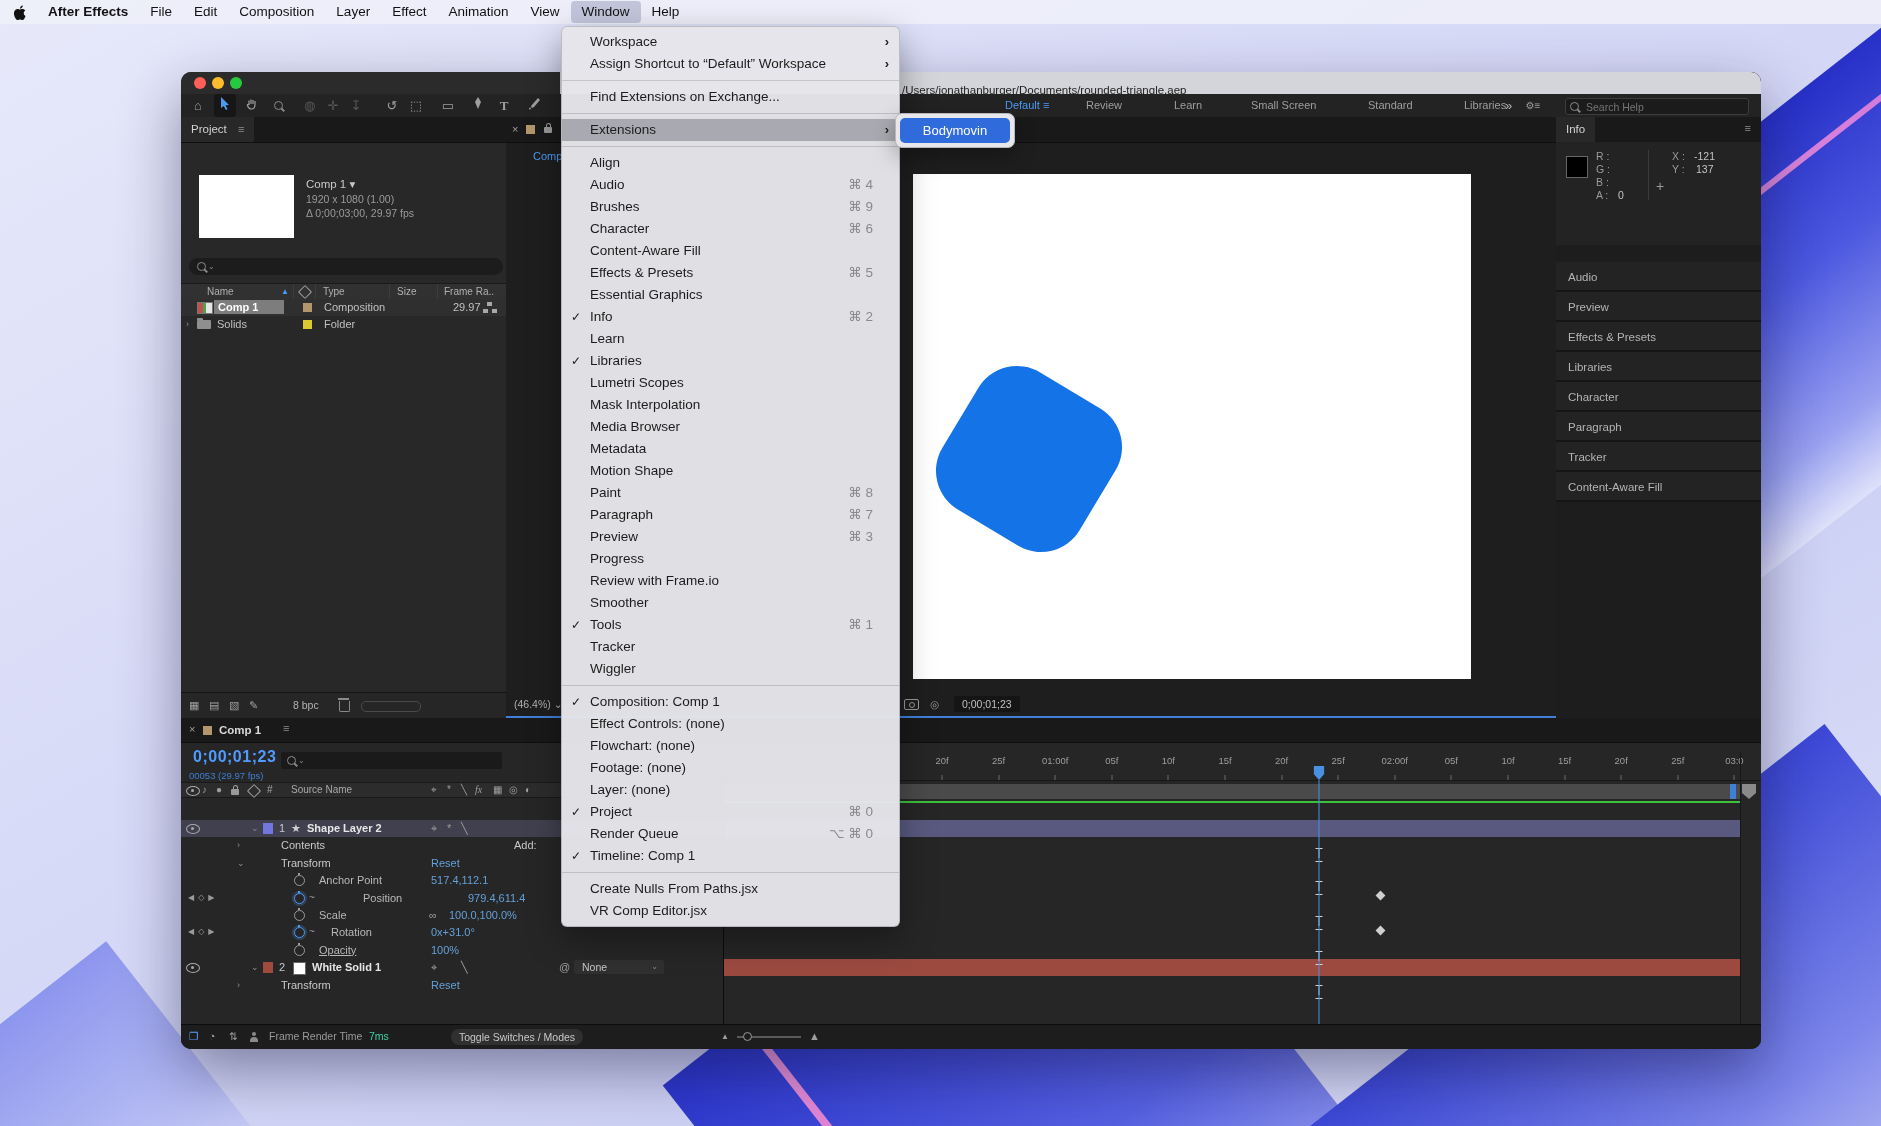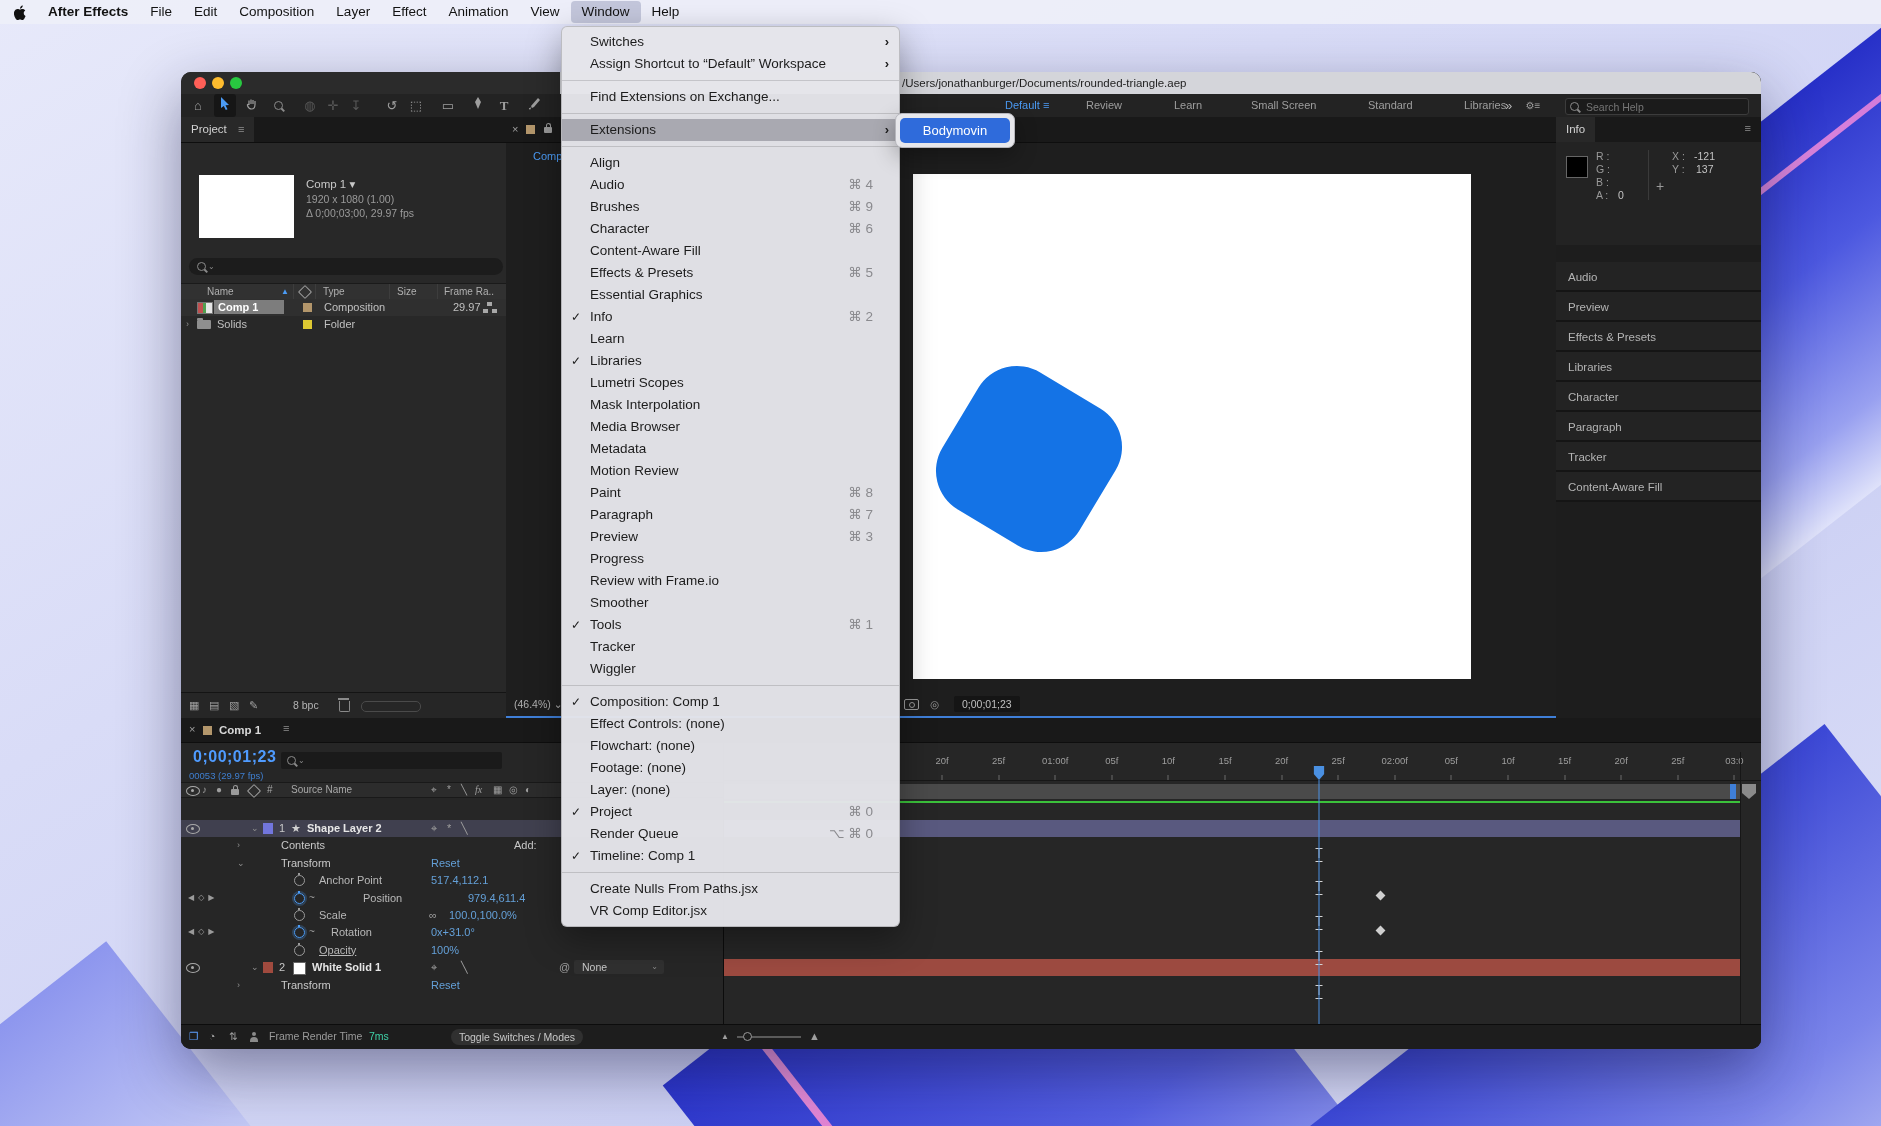--- a/index.html
+++ b/index.html
@@ -29,21 +29,21 @@
   .mb-item{padding:2px 11px;border-radius:4px;line-height:18px;}
   .mb-item.bold{font-weight:700;}
   .mb-item.active{background:rgba(160,166,194,0.55);}
   
   #aewin{position:absolute;left:181px;top:72px;width:1580px;height:977px;
     background:#1d1d1d;border-radius:10px;overflow:hidden;z-index:10;
     box-shadow:0 22px 60px rgba(20,20,60,0.45);font-size:11px;color:#b4b4b4;}
   #titlebar{position:absolute;left:0;top:0;width:100%;height:22px;background:#2b2b2b;}
   .tl{position:absolute;top:5px;width:12px;height:12px;border-radius:50%;}
   #title-light{position:absolute;left:379px;top:0;right:0;height:22px;background:#d4d5da;}
-  #title-path{position:absolute;left:342px;top:0;line-height:22px;font-size:11.5px;color:#1e1e1e;}
+  #title-path{position:absolute;left:342px;top:7px;line-height:22px;font-size:11.5px;color:#1e1e1e;}
   
   #toolbar{position:absolute;left:0;top:22px;width:100%;height:23px;background:#232323;
     border-bottom:1px solid #0e0e0e;}
   .tb-ic{position:absolute;top:0;height:23px;line-height:23px;text-align:center;width:22px;
     color:#9e9e9e;font-size:13px;}
   .tb-ic.dim{color:#585858;}
   .tb-ic.activebox{background:#161616;border-radius:3px;color:#4b9bf5;}
   .ws{position:absolute;top:0;line-height:23px;font-size:11px;color:#9e9e9e;white-space:nowrap;}
   .ws.active{color:#4b9bf5;}
   #helpsearch{position:absolute;left:1384px;top:4px;width:178px;height:15px;background:#1b1b1b;
@@ -527,42 +527,42 @@
         <span class="glyph" style="position:absolute;left:540px;top:7px;font-size:8px;">▲</span>
         <span style="position:absolute;left:556px;top:11px;width:64px;height:2px;background:#5a5a5a;">
           <span style="position:absolute;left:6px;top:-4px;width:9px;height:9px;border:1.5px solid #9a9a9a;border-radius:50%;background:#1d1d1d;box-sizing:border-box;"></span>
         </span>
         <span class="glyph" style="position:absolute;left:628px;top:5px;font-size:11px;">▲</span>
       </div>
     </div>
   </div>
 
   <div id="winmenu">
-      <div class="m-item"><span>Switches</span><span class="m-arrow">›</span></div>
+      <div class="m-item"><span>Workspace</span><span class="m-arrow">›</span></div>
       <div class="m-item"><span>Assign Shortcut to “Default” Workspace</span><span class="m-arrow">›</span></div>
       <div class="m-sep"></div>
       <div class="m-item"><span>Find Extensions on Exchange...</span></div>
       <div class="m-sep"></div>
       <div class="m-item hl"><span>Extensions</span><span class="m-arrow">›</span></div>
       <div class="m-sep"></div>
       <div class="m-item"><span>Align</span></div>
       <div class="m-item"><span>Audio</span><span class="m-short">⌘ 4</span></div>
       <div class="m-item"><span>Brushes</span><span class="m-short">⌘ 9</span></div>
       <div class="m-item"><span>Character</span><span class="m-short">⌘ 6</span></div>
       <div class="m-item"><span>Content-Aware Fill</span></div>
       <div class="m-item"><span>Effects &amp; Presets</span><span class="m-short">⌘ 5</span></div>
       <div class="m-item"><span>Essential Graphics</span></div>
       <div class="m-item"><span class="m-check">✓</span><span>Info</span><span class="m-short">⌘ 2</span></div>
       <div class="m-item"><span>Learn</span></div>
       <div class="m-item"><span class="m-check">✓</span><span>Libraries</span></div>
       <div class="m-item"><span>Lumetri Scopes</span></div>
       <div class="m-item"><span>Mask Interpolation</span></div>
       <div class="m-item"><span>Media Browser</span></div>
       <div class="m-item"><span>Metadata</span></div>
-      <div class="m-item"><span>Motion Review</span></div>
+      <div class="m-item"><span>Motion Shape</span></div>
       <div class="m-item"><span>Paint</span><span class="m-short">⌘ 8</span></div>
       <div class="m-item"><span>Paragraph</span><span class="m-short">⌘ 7</span></div>
       <div class="m-item"><span>Preview</span><span class="m-short">⌘ 3</span></div>
       <div class="m-item"><span>Progress</span></div>
       <div class="m-item"><span>Review with Frame.io</span></div>
       <div class="m-item"><span>Smoother</span></div>
       <div class="m-item"><span class="m-check">✓</span><span>Tools</span><span class="m-short">⌘ 1</span></div>
       <div class="m-item"><span>Tracker</span></div>
       <div class="m-item"><span>Wiggler</span></div>
       <div class="m-sep"></div>

